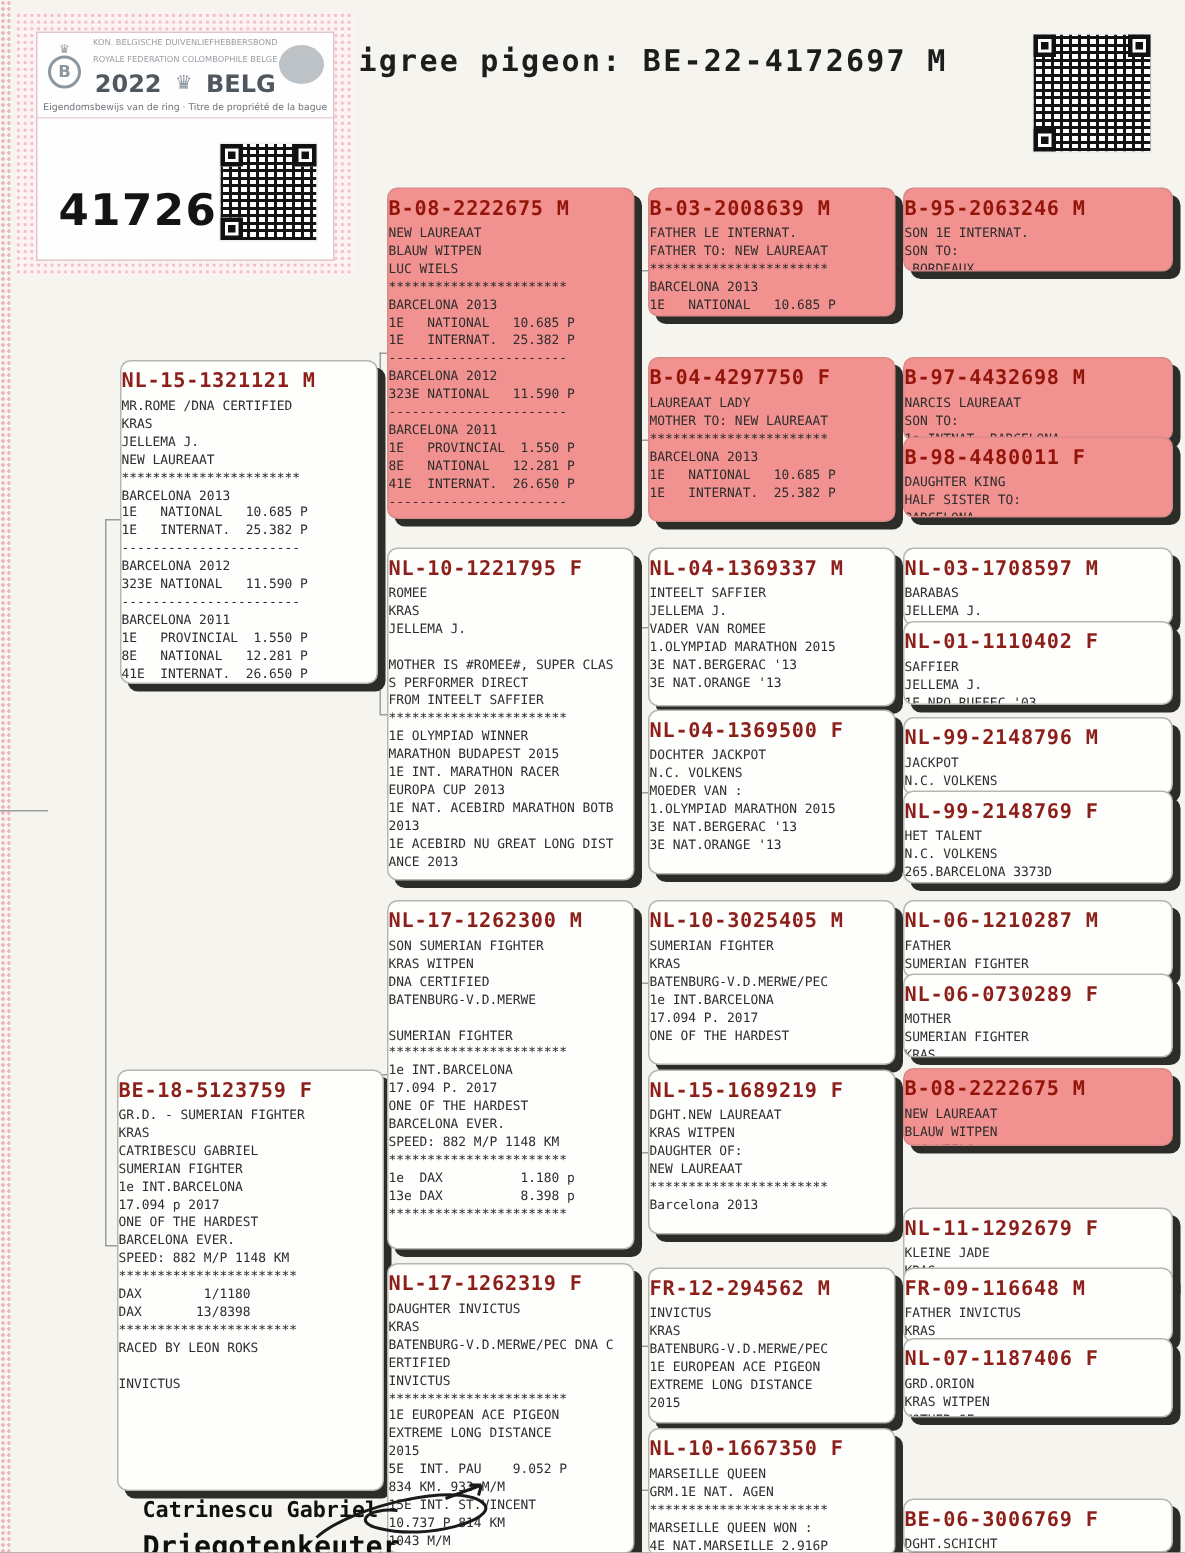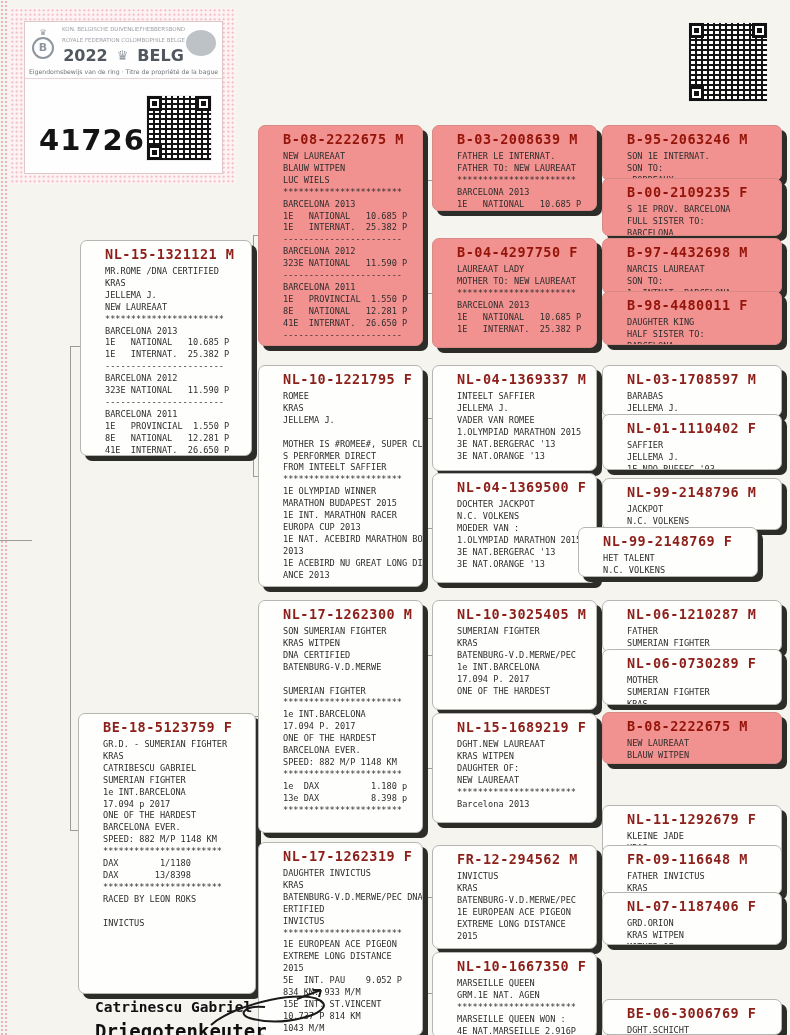--- a/index.html
+++ b/index.html
@@ -38,21 +38,21 @@
   .qr-small{right:10px;bottom:12px;width:64px;height:64px;}
   .qr-big{left:688px;top:22px;width:78px;height:78px;}
   
   .page-title{position:absolute;left:239px;top:28px;font-size:20px;font-weight:bold;color:#1d1d1d;
         letter-spacing:1.5px;white-space:nowrap;}
   .footer-name{position:absolute;left:95px;top:999px;font-size:14.5px;font-weight:bold;color:#101010;}
   .footer-name2{position:absolute;left:95px;top:1020px;font-size:19px;font-weight:bold;color:#101010;}
   .signature{position:absolute;left:205px;top:985px;}
   
   .card{position:absolute;background:#fefefc;border:1px solid #b5b5b2;border-radius:7px;
-        box-shadow:5px 5px 0 #2c2c29;padding:5px 7px 3px 24px;box-sizing:border-box;overflow:hidden;}
+        box-shadow:5px 5px 0 #2c2c29;padding:5px 7px 3px 0;box-sizing:border-box;overflow:hidden;}
   .card.pink{background:#f29290;border-color:#d88a87;}
   .card-title{font-size:13.5px;font-weight:bold;color:#8d1f1a;letter-spacing:.5px;margin-bottom:4px;
         white-space:nowrap;}
   .card.pink .card-title{color:#931409;}
   .card-body{margin:0;font-family:inherit;font-size:8.6px;line-height:11.9px;color:#2d2d2d;white-space:pre;}
   
   .hl,.vl{position:absolute;background:#9b9b9b;}
   .hl{height:1px;} .vl{width:1px;}
 </style>
 </head>
@@ -109,20 +109,21 @@
       <div class="stamp-sub">Eigendomsbewijs van de ring · Titre de propriété de la bague</div>
       <div class="ring-num">4172697</div>
       <div class="qr qr-small">
         <div class="fm tl"></div>
         <div class="fm tr"></div>
         <div class="fm bl"></div>
       </div>
     </div>
   </div>
 
+  <div class="page-title">igree pigeon: BE-22-4172697 M</div>
 
   <div class="qr qr-big">
     <div class="fm tl"></div>
     <div class="fm tr"></div>
     <div class="fm bl"></div>
   </div>
 
   <div class="card" style="left:80px;top:240px;width:172px;height:216px">
     <div class="card-title">NL-15-1321121 M</div>
     <pre class="card-body">MR.ROME /DNA CERTIFIED
@@ -308,26 +309,20 @@
 MARSEILLE QUEEN WON :
 4E NAT.MARSEILLE 2.916P</pre>
   </div>
 
   <div class="card pink" style="left:602px;top:125px;width:180px;height:56px">
     <div class="card-title">B-95-2063246 M</div>
     <pre class="card-body">SON 1E INTERNAT.
 SON TO:
 -BORDEAUX</pre>
   </div>
-  <div class="card pink" style="left:602px;top:178px;width:180px;height:58px">
-    <div class="card-title">B-00-2109235 F</div>
-    <pre class="card-body">S 1E PROV. BARCELONA
-FULL SISTER TO:
-BARCELONA</pre>
-  </div>
   <div class="card pink" style="left:602px;top:238px;width:180px;height:56px">
     <div class="card-title">B-97-4432698 M</div>
     <pre class="card-body">NARCIS LAUREAAT
 SON TO:
 1e INTNAT. BARCELONA</pre>
   </div>
   <div class="card pink" style="left:602px;top:291px;width:180px;height:54px">
     <div class="card-title">B-98-4480011 F</div>
     <pre class="card-body">DAUGHTER KING
 HALF SISTER TO:
@@ -344,21 +339,21 @@
     <pre class="card-body">SAFFIER
 JELLEMA J.
 1E NPO RUFFEC '03</pre>
   </div>
   <div class="card" style="left:602px;top:478px;width:180px;height:52px">
     <div class="card-title">NL-99-2148796 M</div>
     <pre class="card-body">JACKPOT
 N.C. VOLKENS
 21.BARCELONA 2016 D</pre>
   </div>
-  <div class="card" style="left:578px;top:527px;width:180px;height:50px">
+  <div class="card" style="left:602px;top:527px;width:180px;height:62px">
     <div class="card-title">NL-99-2148769 F</div>
     <pre class="card-body">HET TALENT
 N.C. VOLKENS
 265.BARCELONA 3373D</pre>
   </div>
   <div class="card" style="left:602px;top:600px;width:180px;height:52px">
     <div class="card-title">NL-06-1210287 M</div>
     <pre class="card-body">FATHER
 SUMERIAN FIGHTER
 KRAS</pre>

